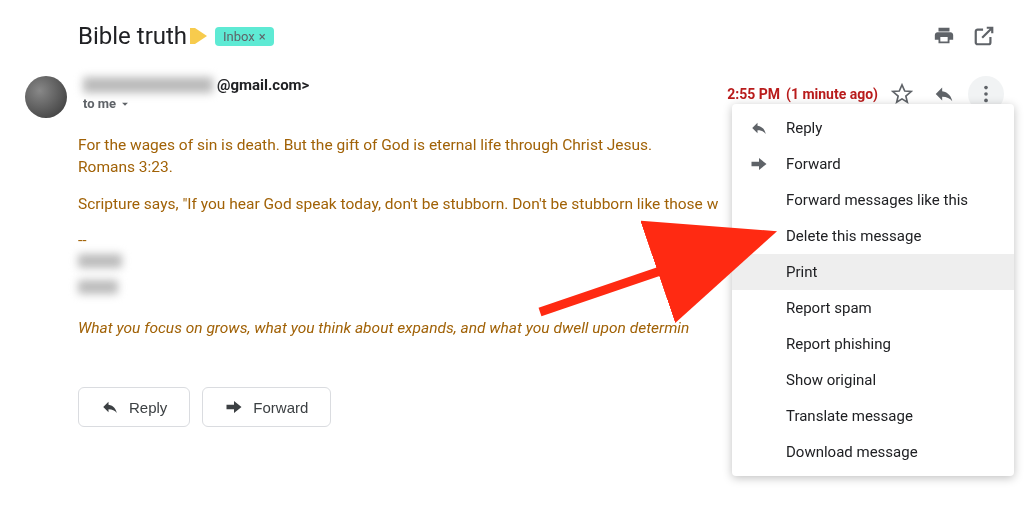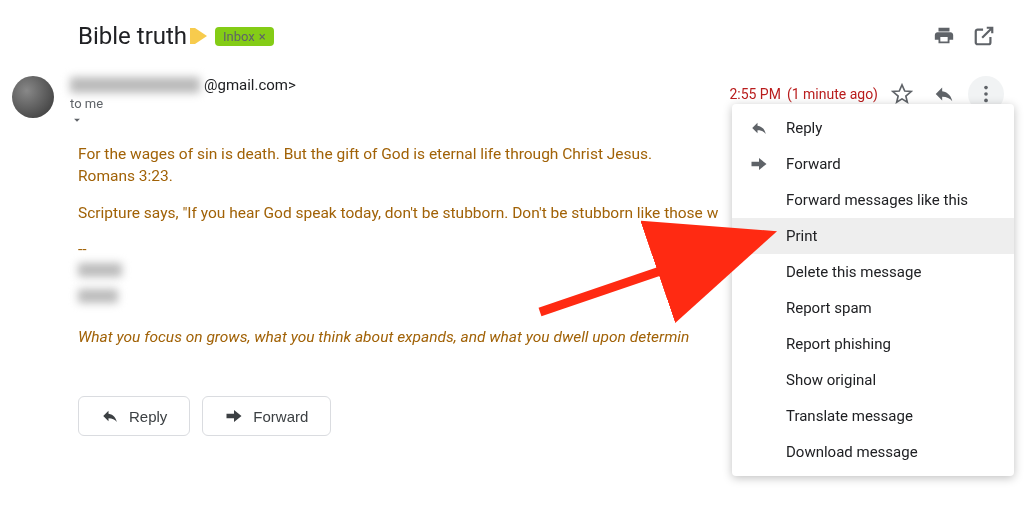--- a/index.html
+++ b/index.html
@@ -34,21 +34,21 @@
     position: relative;
   }
   .imp-marker::before {
     content:"";
     position:absolute;
     left:-17px; top:-8px;
     width:5px; height:16px;
     background:#f7cb4d;
   }
   .chip {
-    background: #84cc16;
+    background: #5eead4;
     color: #5f6368;
     font-size: 13px;
     padding: 2px 8px;
     border-radius: 4px;
     display: inline-flex;
     align-items: center;
     gap: 4px;
   }
   .chip .x { cursor: pointer; color:#5f6368; }
   .header-spacer { flex: 1; }
@@ -56,21 +56,22 @@
     width: 40px; height: 40px;
     display: inline-flex;
     align-items: center;
     justify-content: center;
     color: #5f6368;
     border-radius: 50%;
   }
   .msg-head {
     display: flex;
     align-items: flex-start;
-    padding: 10px 20px 0 12px;
+    padding: 10px 20px 0 25px;
+    font-weight: bold;
   }
   .avatar {
     width: 42px; height: 42px;
     border-radius: 50%;
     background: radial-gradient(circle at 35% 35%, #888, #333);
     margin-right: 16px;
     flex-shrink: 0;
   }
   .sender-block { flex: 1; }
   .sender-line {
@@ -85,22 +86,22 @@
     background:#bbb;
     color:transparent;
     border-radius:2px;
     display:inline-block;
   }
   .to-line {
     font-size: 13px;
     color: #5f6368;
     margin-top: 2px;
     display: flex;
+    align-items: center;
     gap: 2px;
-    flex-direction: column;
   }
   .meta {
     display: flex;
     align-items: center;
     gap: 6px;
     color: #b91c1c;
     font-size: 14px;
   }
   .meta-icon {
     width: 36px; height: 36px;
@@ -278,27 +279,27 @@
         <svg width="18" height="18" viewBox="0 0 24 24" fill="currentColor">
           <path d="M12 4l10 8-10 8v-5H2v-6h10V4z"></path>
         </svg>
       </span>
       <span>Forward</span>
     </div>
     <div class="mi">
       <span class="ico"></span>
       <span>Forward messages like this</span>
     </div>
+    <div class="mi">
+      <span class="ico"></span>
+      <span>Delete this message</span>
+    </div>
     <div class="mi highlight">
       <span class="ico"></span>
       <span>Print</span>
-    </div>
-    <div class="mi">
-      <span class="ico"></span>
-      <span>Delete this message</span>
     </div>
     <div class="mi">
       <span class="ico"></span>
       <span>Report spam</span>
     </div>
     <div class="mi">
       <span class="ico"></span>
       <span>Report phishing</span>
     </div>
     <div class="mi">

